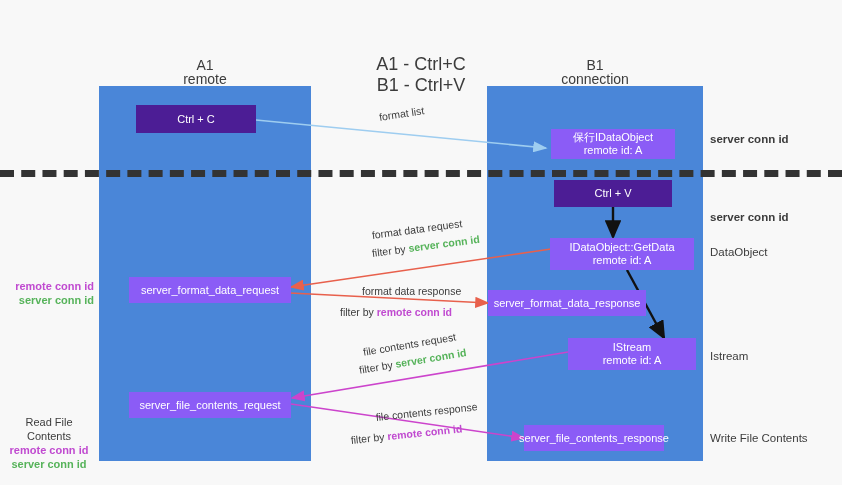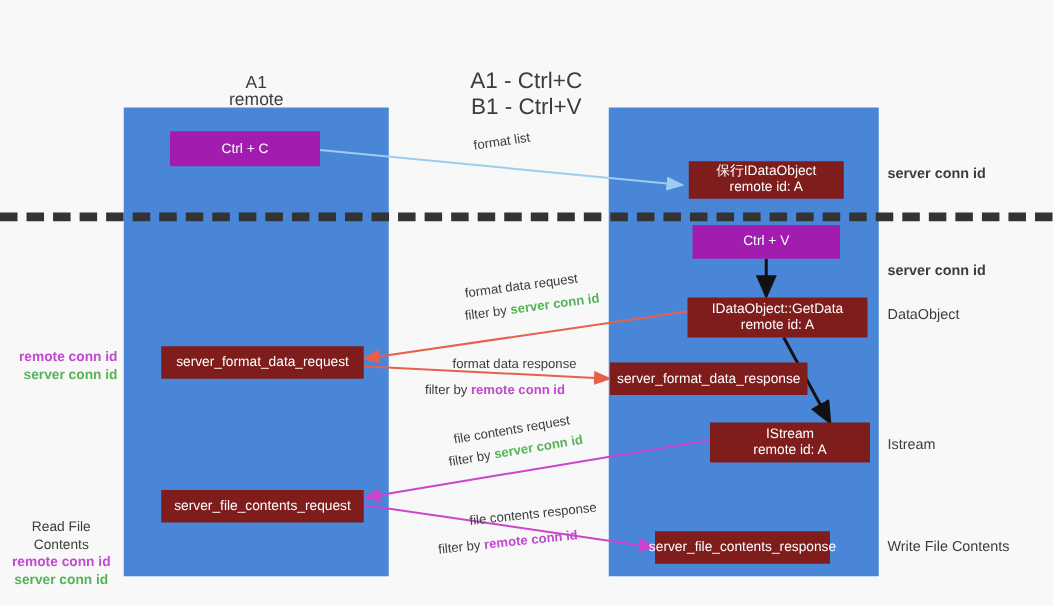--- a/index.html
+++ b/index.html
@@ -24,22 +24,22 @@
     line-height:14px;color:#3c3c3c;
   }
 
   .lane{position:absolute;background:#4a86d8;}
 
   .box{
     position:absolute;box-sizing:border-box;
     display:flex;align-items:center;justify-content:center;
     text-align:center;color:#ffffff;font-size:11px;line-height:13px;
   }
-  .box.green{background:#a21caf;}
-  .box.orange{background:#7f1d1d;}
+  .box.green{background:#4c1d95;}
+  .box.orange{background:#8b5cf6;}
 
   .sidelbl{
     position:absolute;font-size:11px;line-height:14px;color:#3c3c3c;
   }
   .green-txt{color:#56b35a;font-weight:bold;}
   .purple-txt{color:#c04ad0;font-weight:bold;}
 
   .arrlbl{
     position:absolute;font-size:10.5px;line-height:14px;color:#3c3c3c;
     white-space:nowrap;
@@ -60,20 +60,24 @@
 <div class="canvas">
 
   <div class="title">
     <div>A1 - Ctrl+C</div>
     <div>B1 - Ctrl+V</div>
   </div>
 
   <div class="colhdr" style="left:134px;top:58px;width:142px;">
     <div>A1</div>
     <div>remote</div>
+  </div>
+  <div class="colhdr" style="left:524px;top:58px;width:142px;">
+    <div>B1</div>
+    <div>connection</div>
   </div>
 
   <div class="lane" style="left:99px;top:86px;width:212px;height:375px;"></div>
   <div class="lane" style="left:487px;top:86px;width:216px;height:375px;"></div>
 
   <svg class="lines" viewBox="0 0 842 485">
     <defs>
       <marker id="ah-blue" markerWidth="9" markerHeight="7" refX="8" refY="3.5" orient="auto">
         <polygon points="0 0, 9 3.5, 0 7" fill="#9ecdf0"></polygon>
       </marker>

